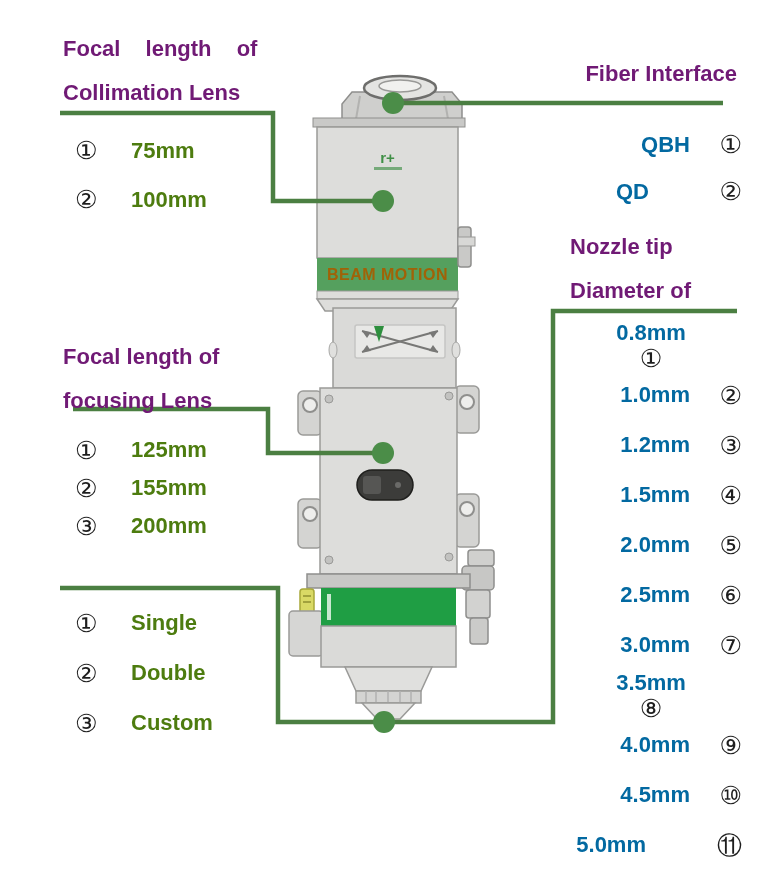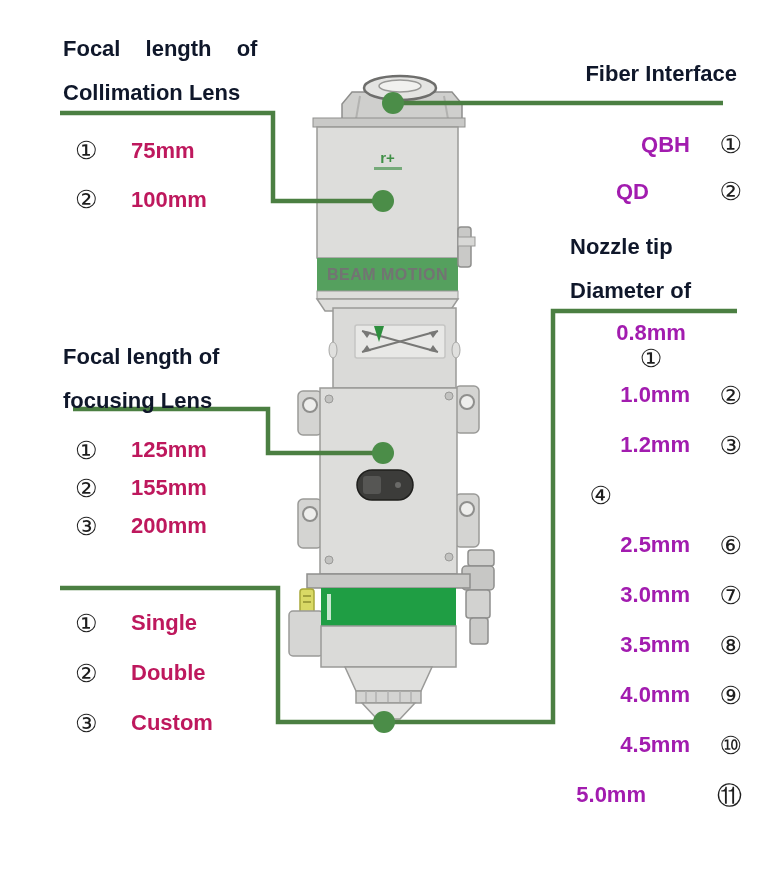--- a/index.html
+++ b/index.html
@@ -3,40 +3,40 @@
 <meta charset="utf-8">
 <style>
   html,body{margin:0;padding:0;background:#fff;}
   #canvas{
     position:relative;width:783px;height:882px;background:#ffffff;overflow:hidden;
     font-family:"Liberation Sans",sans-serif;color:#222;
   }
   svg{position:absolute;left:0;top:0;}
   .abs{position:absolute;}
   .green-title{
-    color:#0f172a;font-weight:bold;font-size:22px;line-height:44px;white-space:nowrap;
+    color:#701a75;font-weight:bold;font-size:22px;line-height:44px;white-space:nowrap;
   }
   .wide-words{word-spacing:19px;}
   
   .llist .lrow{display:flex;align-items:center;padding-left:12px;}
   .cnum{
     font-family:"DejaVu Sans",sans-serif;font-weight:400;font-size:25px;color:#1e1e1e;
     width:40px;flex:0 0 40px;line-height:1;
   }
-  .lval{font-weight:bold;font-size:22px;color:#be185d;margin-left:16px;white-space:nowrap;}
+  .lval{font-weight:bold;font-size:22px;color:#4d7c0f;margin-left:16px;white-space:nowrap;}
   
   .rlist .rrow{display:flex;align-items:center;}
-  .rval{flex:1;text-align:right;font-weight:bold;font-size:22px;color:#a21caf;white-space:nowrap;}
+  .rval{flex:1;text-align:right;font-weight:bold;font-size:22px;color:#0369a1;white-space:nowrap;}
   .rnum{
     font-family:"DejaVu Sans",sans-serif;font-weight:400;font-size:25px;color:#1e1e1e;
     flex:0 0 52px;text-align:right;line-height:1;
   }
   .band-label{
     left:317px;top:258px;width:141px;height:33px;line-height:33px;text-align:center;
-    color:#737373;font-weight:bold;font-size:16px;letter-spacing:0.5px;
+    color:#a16207;font-weight:bold;font-size:16px;letter-spacing:0.5px;
   }
   .logo{
     left:317px;top:150px;width:141px;text-align:center;color:#3f8f46;
     font-weight:bold;font-size:15px;line-height:15px;
   }
   .logo .sub{width:28px;height:3px;background:#3f8f46;opacity:.65;margin:2px auto 0;}
 </style>
 </head>
 <body>
 
@@ -181,31 +181,36 @@
     </div>
     <div class="rrow" style="height:50px;">
       <span class="rval">1.0mm</span>
       <span class="rnum">②</span>
     </div>
     <div class="rrow" style="height:50px;">
       <span class="rval">1.2mm</span>
       <span class="rnum">③</span>
     </div>
     <div class="rrow" style="height:50px;">
+      <span class="rval">1.5mm</span>
       <span class="rnum">④</span>
+    </div>
+    <div class="rrow" style="height:50px;">
+      <span class="rval">2.0mm</span>
+      <span class="rnum">⑤</span>
     </div>
     <div class="rrow" style="height:50px;">
       <span class="rval">2.5mm</span>
       <span class="rnum">⑥</span>
     </div>
     <div class="rrow" style="height:50px;">
       <span class="rval">3.0mm</span>
       <span class="rnum">⑦</span>
     </div>
-    <div class="rrow" style="height:50px;">
+    <div class="rrow" style="height:50px;flex-direction:column;">
       <span class="rval">3.5mm</span>
       <span class="rnum">⑧</span>
     </div>
     <div class="rrow" style="height:50px;">
       <span class="rval">4.0mm</span>
       <span class="rnum">⑨</span>
     </div>
     <div class="rrow" style="height:50px;">
       <span class="rval">4.5mm</span>
       <span class="rnum">⑩</span>

